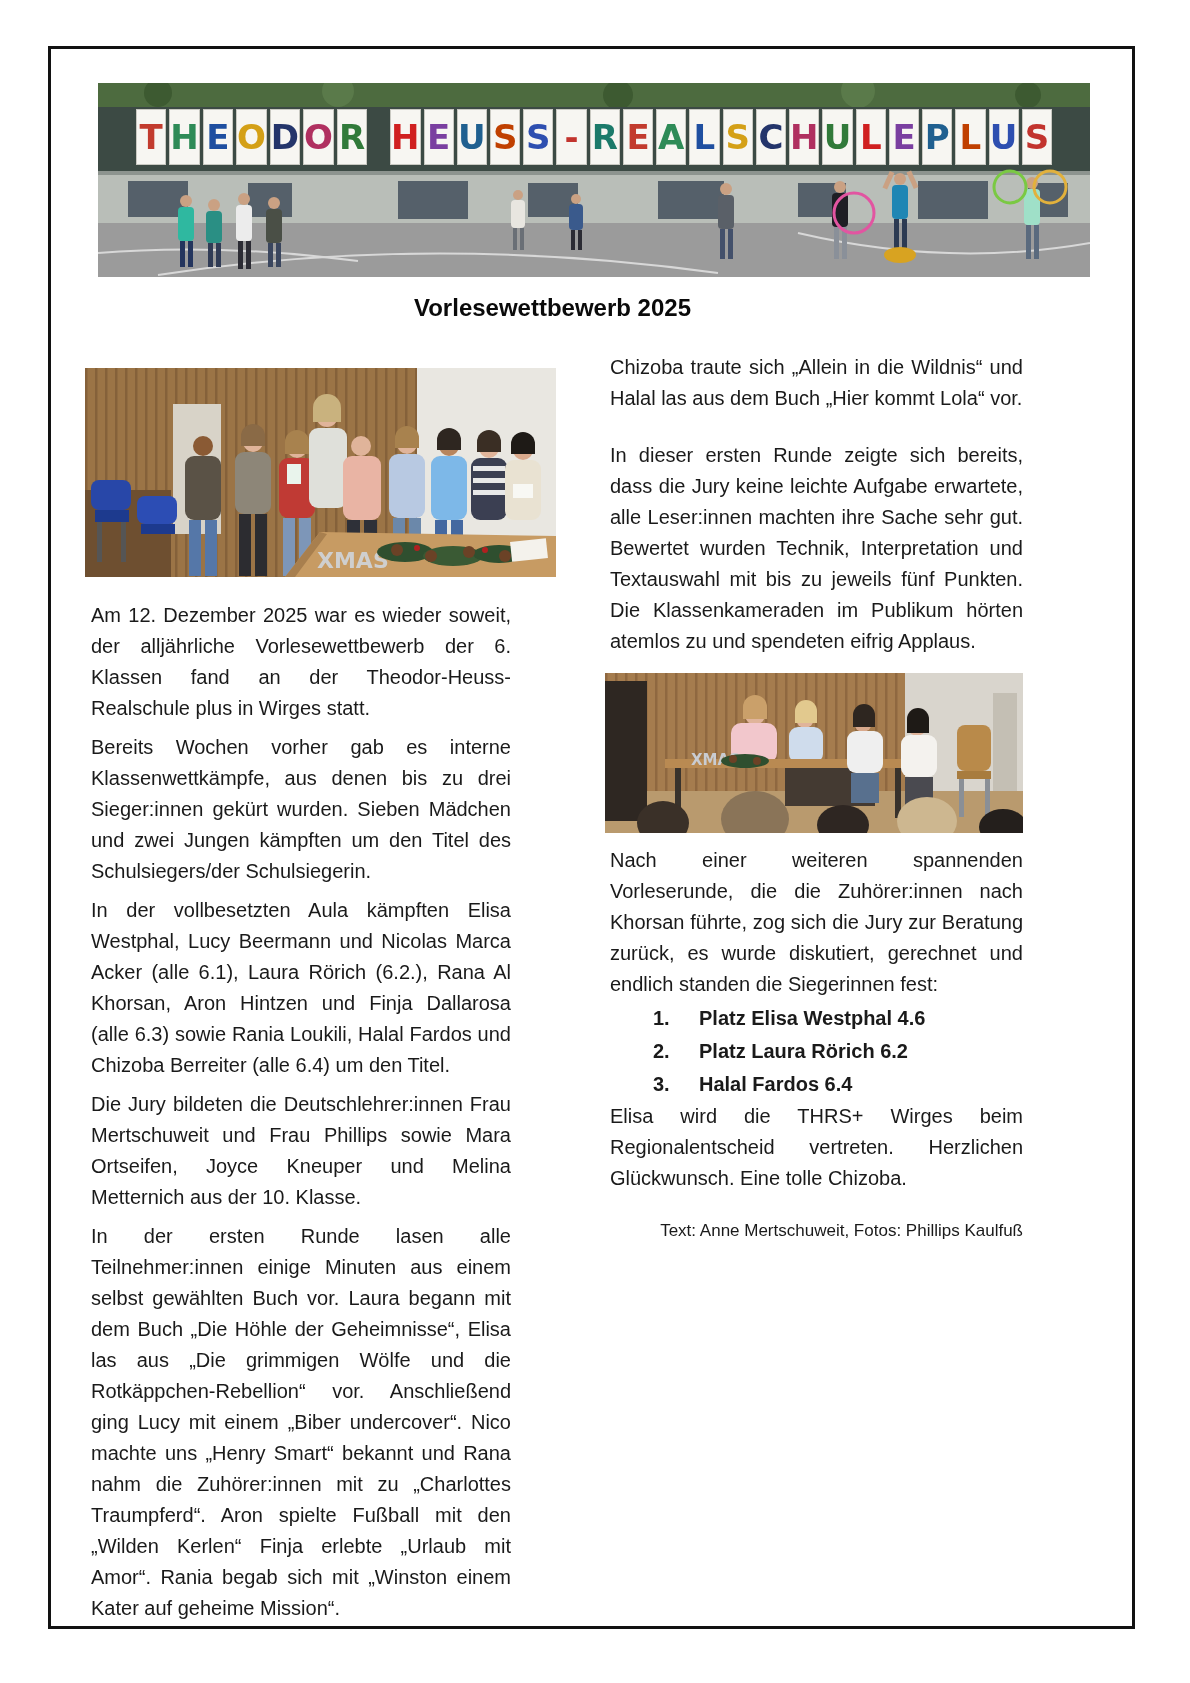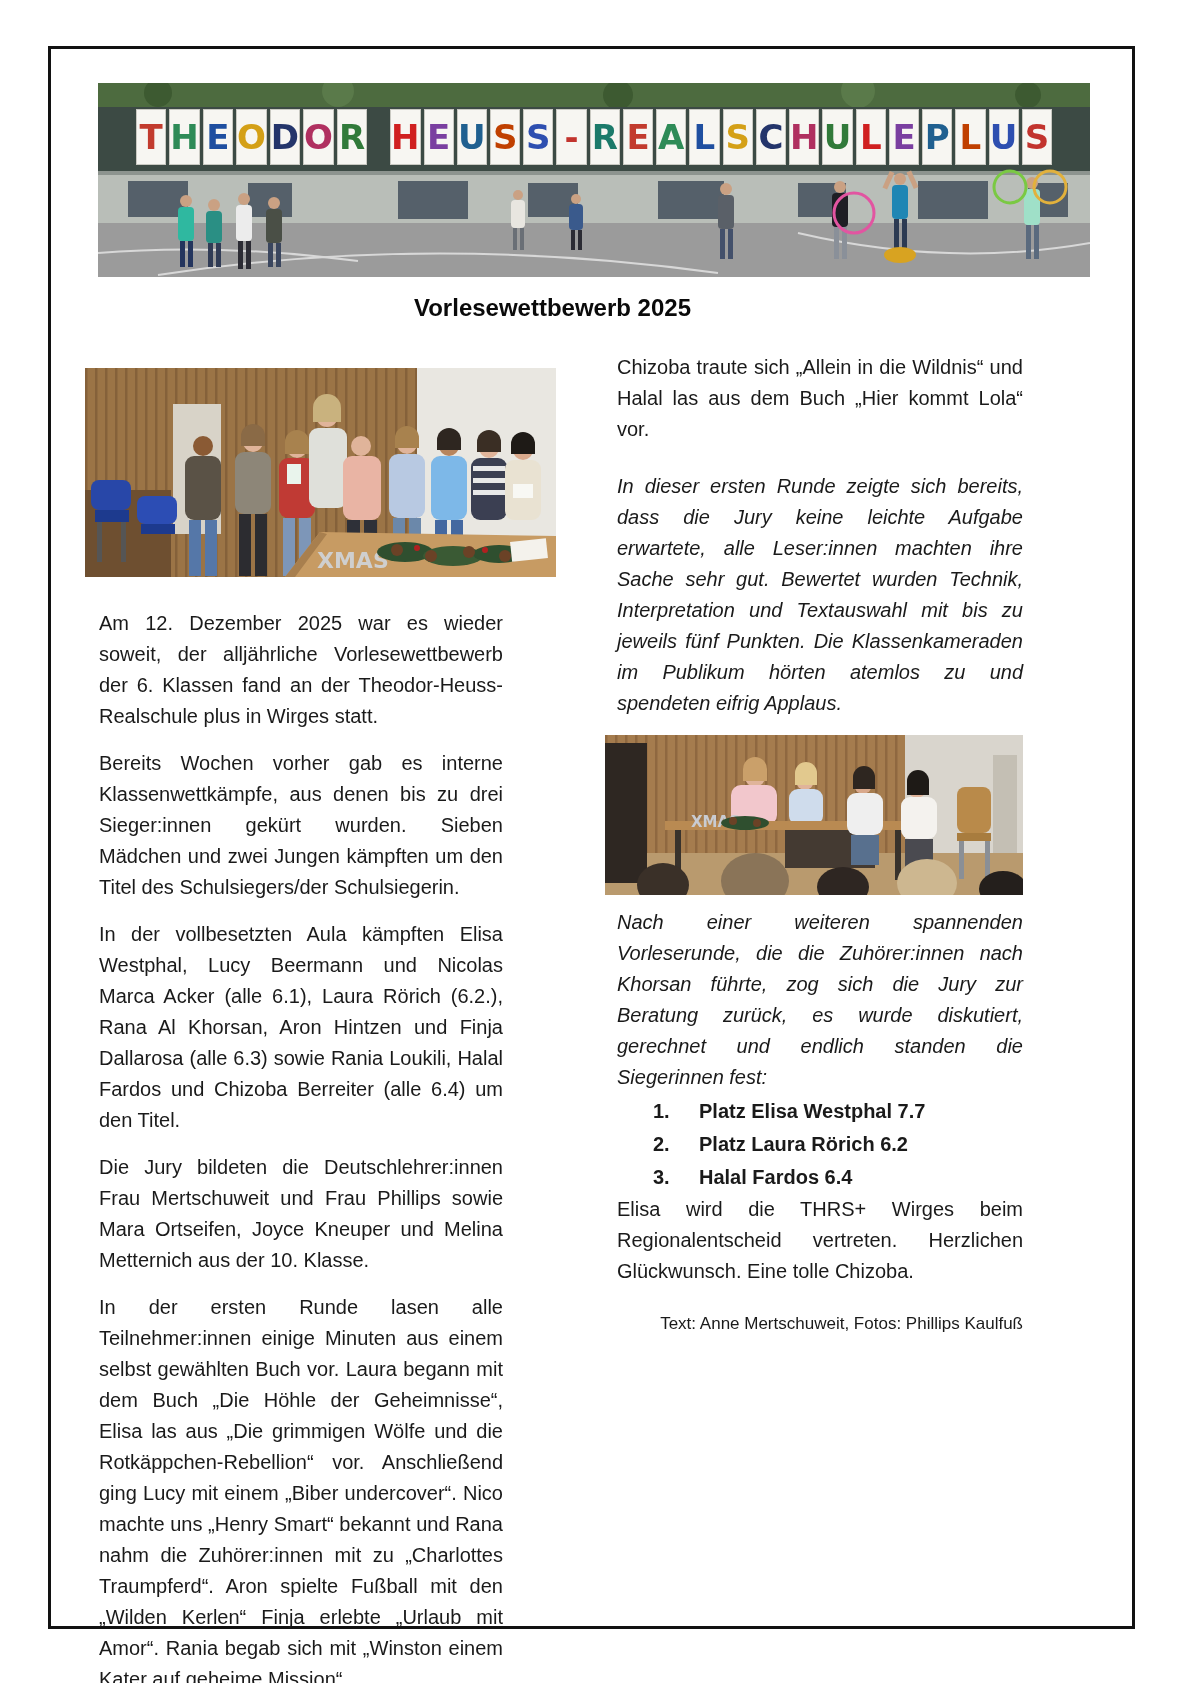--- a/index.html
+++ b/index.html
@@ -17,25 +17,25 @@
         font-family:"DejaVu Sans",sans-serif;font-weight:bold;font-size:34px;line-height:1;}
   .banner-gap{flex:0.6 1 0;background:transparent;}
   
   .title{position:absolute;left:83px;top:294px;width:939px;margin:0;text-align:center;
         font-size:24px;font-weight:bold;color:#0a0a0a;}
   
   .photo-left{position:absolute;left:85px;top:368px;width:471px;height:209px;overflow:hidden;}
   .photo-right{width:418px;height:160px;overflow:hidden;margin:16px 0 12px 0;}
   
   .col{position:absolute;text-align:justify;font-size:20px;line-height:31px;}
-  .col p{margin:16px;}
+  .col p{margin:8px;}
   .col-left{left:83px;top:592px;width:436px;}
   .col-right{left:605px;top:352px;width:418px;}
-  .col-right p{margin:0 0 26px 12px;}
-  .col-right p.tight{margin-bottom:0;font-style:italic;}
+  .col-right p{margin:0 0 26px 5px;}
+  .col-right p.tight{margin-bottom:0;}
   .winners{margin:2px 0 0 0;padding:0;list-style:none;}
   .winner{display:flex;font-weight:bold;line-height:33px;padding-left:48px;}
   .winner .num{width:46px;flex:0 0 46px;}
   .credits{text-align:right;font-size:17px;line-height:22px;margin-top:2px;}
   .credits .b{font-weight:normal;}
 </style>
 </head>
 <body>
 
 <div class="page">
@@ -341,21 +341,21 @@
           <ellipse cx="398" cy="154" rx="24" ry="18" fill="#241f1c"></ellipse>
         </g>
       </svg>
     </div>
 
     <p class="tight">Nach einer weiteren spannenden Vorleserunde, die die Zuhörer:innen nach Khorsan führte, zog sich die Jury zur Beratung zurück, es wurde diskutiert, gerechnet und endlich standen die Siegerinnen fest:</p>
 
     <div class="winners">
       <div class="winner">
         <span class="num">1.</span>
-        <span>Platz Elisa Westphal 7.7</span>
+        <span>Platz Elisa Westphal 4.6</span>
       </div>
       <div class="winner">
         <span class="num">2.</span>
         <span>Platz Laura Rörich 6.2</span>
       </div>
       <div class="winner">
         <span class="num">3.</span>
         <span>Halal Fardos 6.4</span>
       </div>
     </div>

